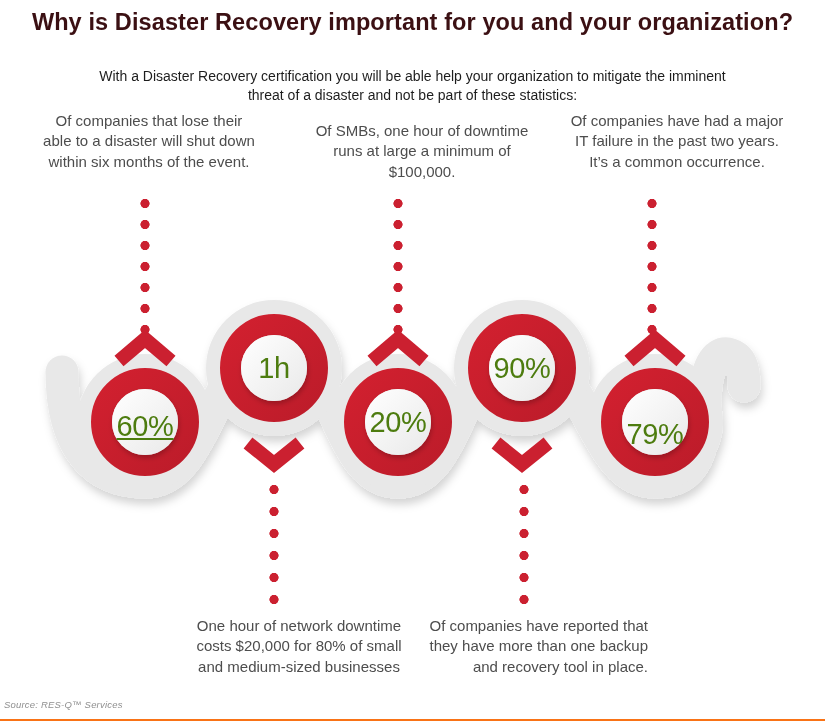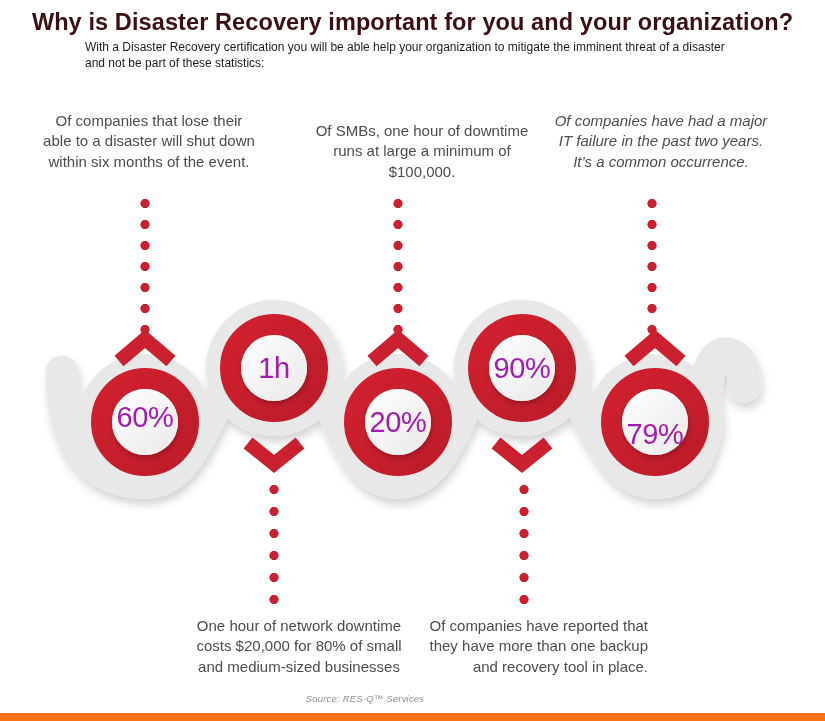--- a/index.html
+++ b/index.html
@@ -2,46 +2,46 @@
 <html><head>
 <meta charset="utf-8">
 <style>
   html,body{margin:0;padding:0;background:#fff;}
   .canvas{
     position:relative;
     width:825px;height:721px;
     background:#ffffff;
     font-family:"Liberation Sans", sans-serif;
     overflow:hidden;
-    border-bottom:8px solid #f97316;
+    border-bottom:2px solid #f97316;
     box-sizing:border-box;
   }
   .title{
     position:absolute;top:9px;left:0;width:825px;
     text-align:center;
     font-size:23.5px;font-weight:bold;
     color:#3b1013;
     letter-spacing:0.1px;
   }
   .subtitle{
-    position:absolute;top:39px;left:50%;transform:translateX(-50%);
+    position:absolute;top:67px;left:50%;transform:translateX(-50%);
     width:655px;
-    text-align:left;
-    font-size:12px;line-height:1.34;
+    text-align:center;
+    font-size:14px;line-height:1.34;
     color:#1d1d1d;
   }
   .callout{
     position:absolute;
     text-align:center;
     font-size:15px;line-height:1.36;
     color:#4d4d4d;
   }
   .co-top-1{top:111px;left:40px;width:218px;}
   .co-top-2{top:121px;left:313px;width:218px;}
-  .co-top-3{top:111px;left:552px;width:218px;font-style:italic;}
+  .co-top-3{top:111px;left:568px;width:218px;}
   .co-bot-1{top:616px;left:188px;width:222px;}
   .co-bot-2{top:616px;left:408px;width:240px;text-align:right;}
   .dotline{
     position:absolute;width:10px;
     background-image:radial-gradient(circle 4.4px at 5px 5.5px, #cb2030 4.3px, rgba(203,32,48,0) 4.9px);
     background-size:10px 21px;
     background-repeat:repeat-y;
   }
   .dl-top{top:198px;height:144px;}
   .dl-bot{top:484px;height:126px;background-size:10px 22px;}
@@ -49,30 +49,30 @@
   .dl-2{left:393px;}
   .dl-3{left:647px;}
   .dl-4{left:269px;}
   .dl-5{left:519px;}
   .ribbon-svg{position:absolute;top:0;left:0;}
   .stat-value{
     position:absolute;
     width:110px;height:38px;line-height:38px;
     text-align:center;
     font-size:29px;font-weight:300;
-    color:#a21caf;letter-spacing:-0.3px;
+    color:#4d7c0f;letter-spacing:-0.3px;
   }
-  .sv-1{left:90px;top:398px;}
+  .sv-1{left:90px;top:407px;text-decoration:underline;}
   .sv-2{left:219px;top:349px;}
   .sv-3{left:343px;top:403px;}
   .sv-4{left:467px;top:349px;}
   .sv-5{left:600px;top:403px;margin-top:12px;}
   .source{
-    position:absolute;bottom:9px;left:16px;width:698px;
-    text-align:center;
+    position:absolute;bottom:9px;left:4px;width:698px;
+    text-align:left;
     font-size:9.5px;font-style:italic;
     color:#8f8f8f;letter-spacing:0.2px;
   }
 </style>
 </head>
 <body>
 
 <div class="canvas">
 
   <div class="title">Why is Disaster Recovery important for you and your organization?</div>

